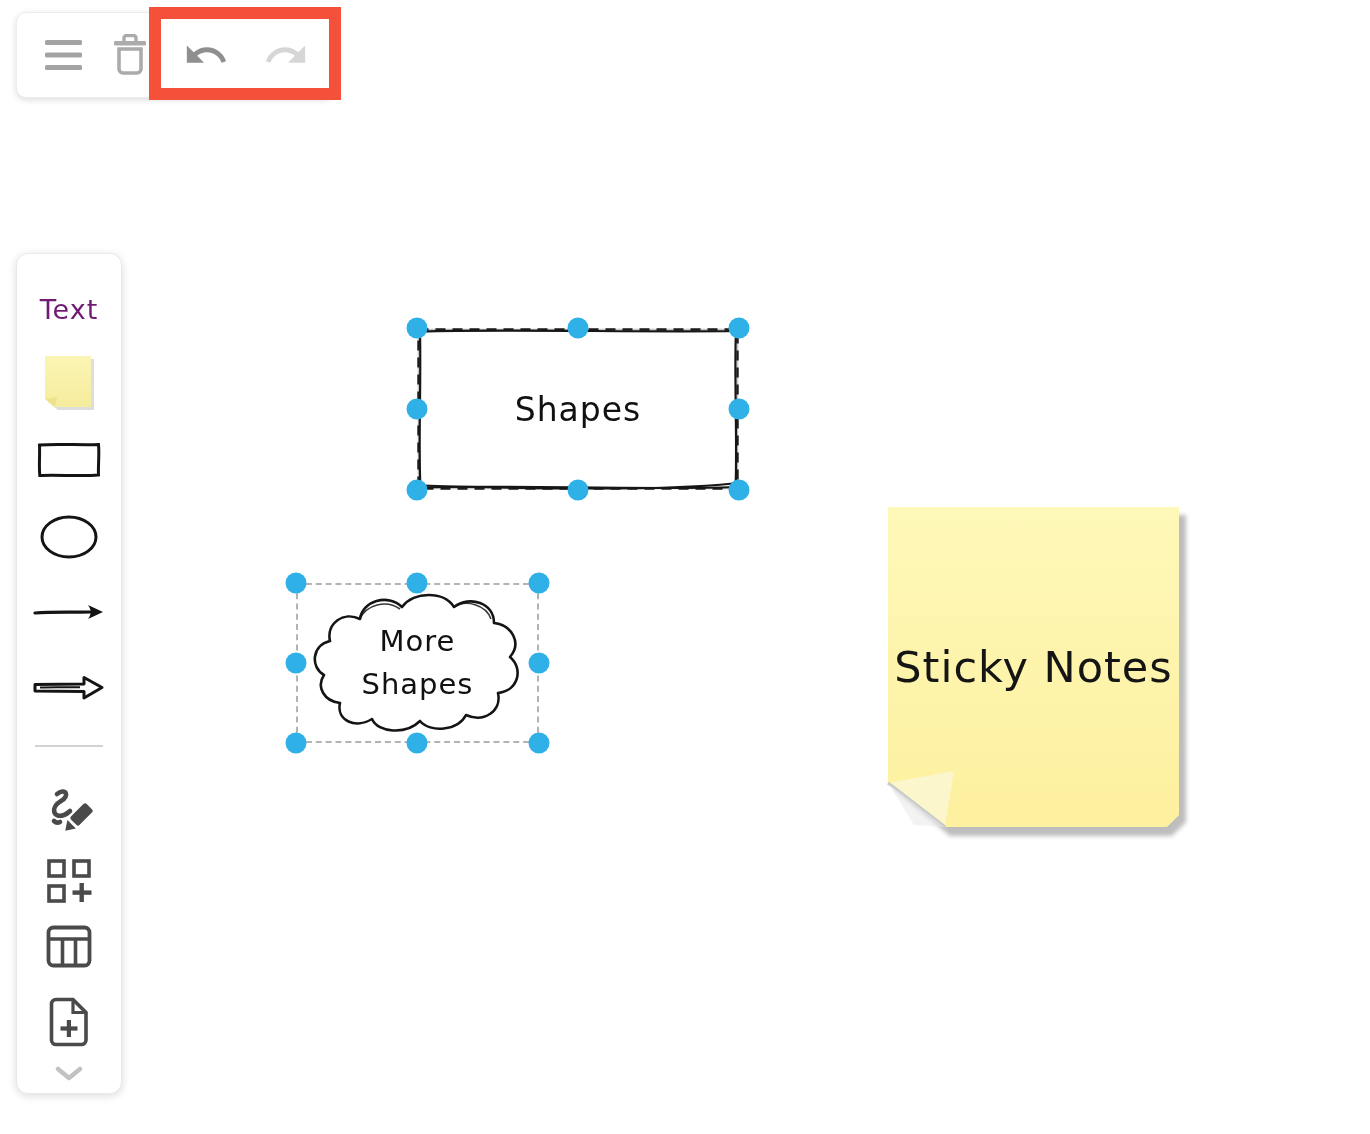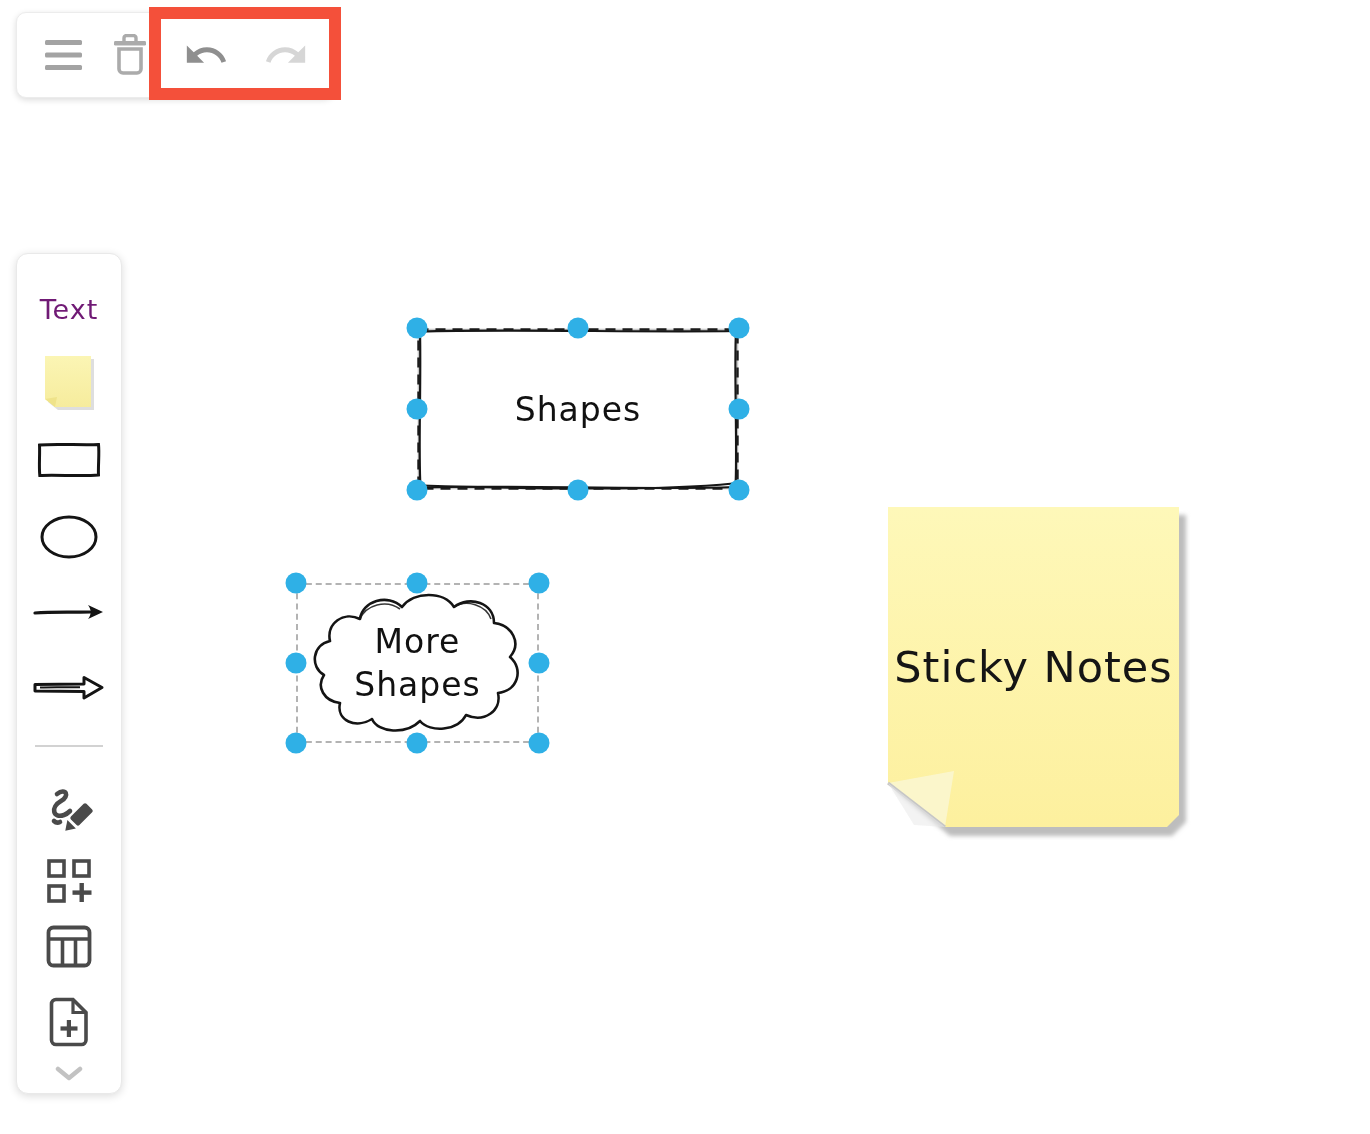--- a/index.html
+++ b/index.html
@@ -52,21 +52,21 @@
     position:absolute;left:0;top:0;width:100%;height:100%;
     display:flex;align-items:center;justify-content:center;
     font-size:33px;color:#111;letter-spacing:1px;
   }
 
   .shape-cloud-wrap{position:absolute;left:296px;top:583px;width:243px;height:160px;}
   .cloud-sel-border{position:absolute;inset:0;border:2px dashed #b3b3b3;}
   .shape-cloud-label{
     position:absolute;left:0;top:0;width:100%;height:100%;
     display:flex;flex-direction:column;align-items:center;justify-content:center;
-    font-size:33px;color:#111;line-height:43px;letter-spacing:1px;
+    font-size:29px;color:#111;line-height:43px;letter-spacing:1px;
   }
 
   .handle{
     position:absolute;width:21px;height:21px;border-radius:50%;
     background:#2fb0e6;transform:translate(-50%,-50%);z-index:4;
   }
 
   .sticky-wrap{position:absolute;left:884px;top:503px;width:310px;height:342px;}
   .sticky-label{
     position:absolute;left:4px;top:4px;width:291px;height:320px;

